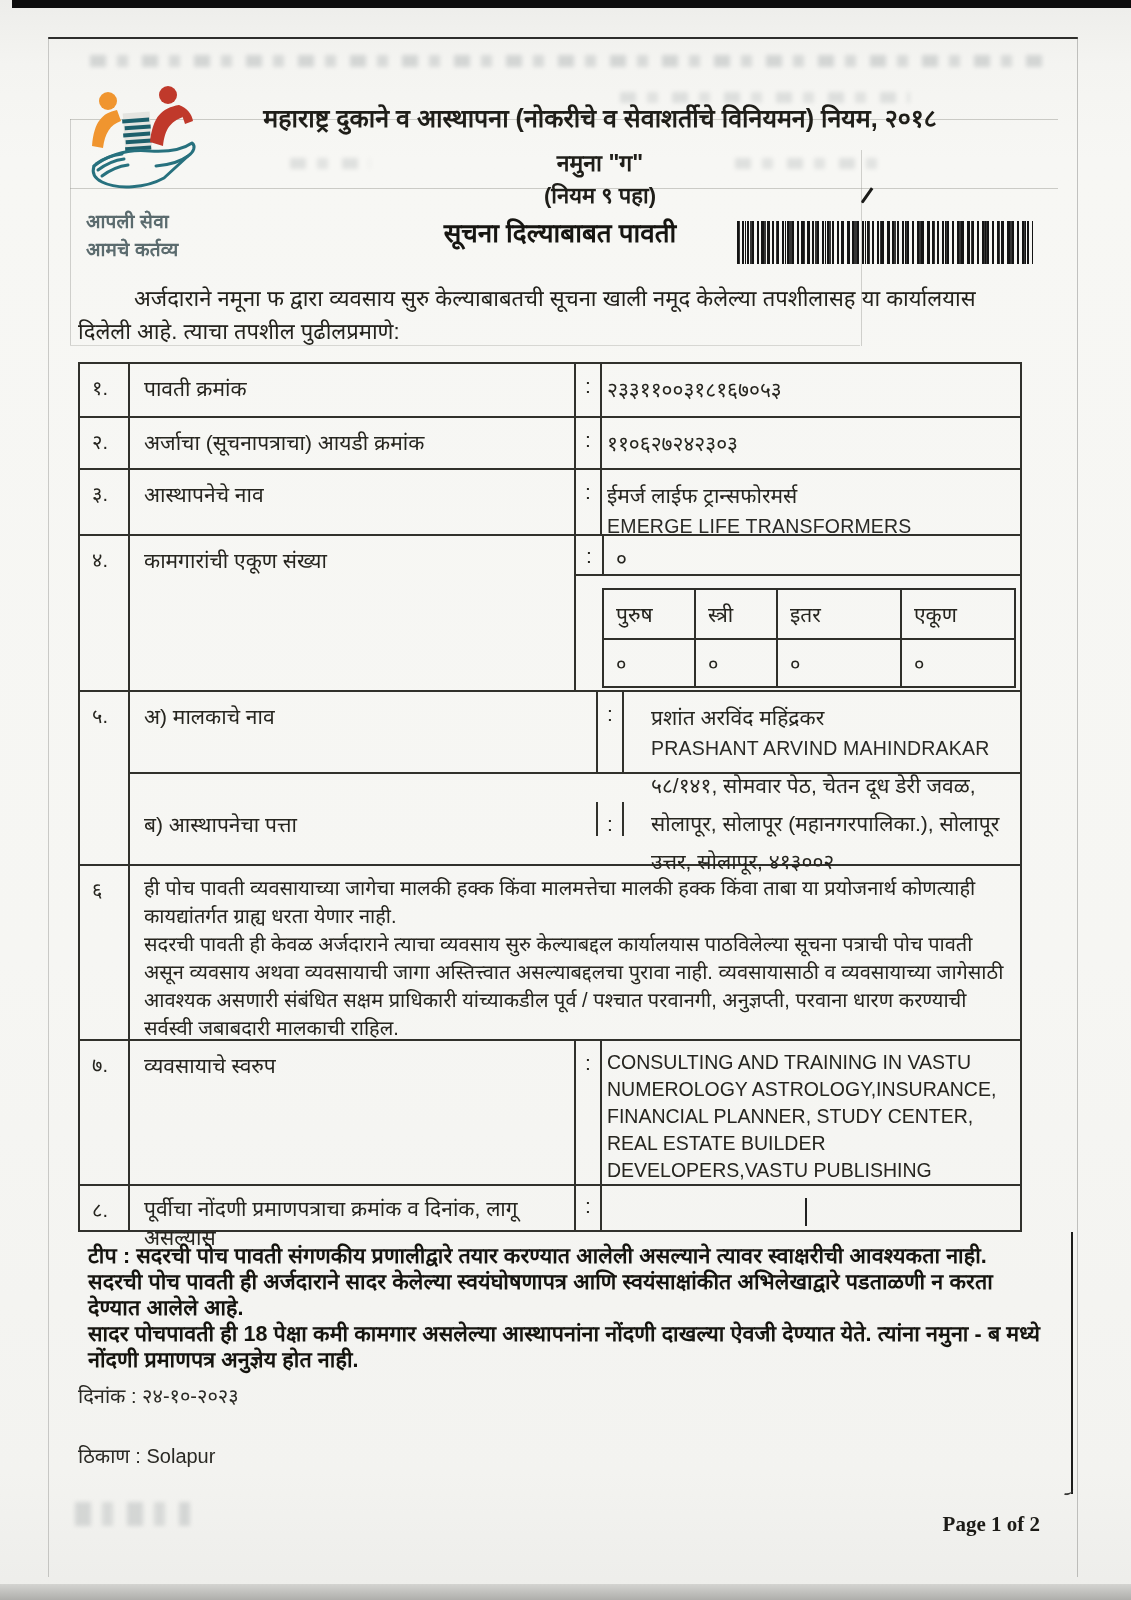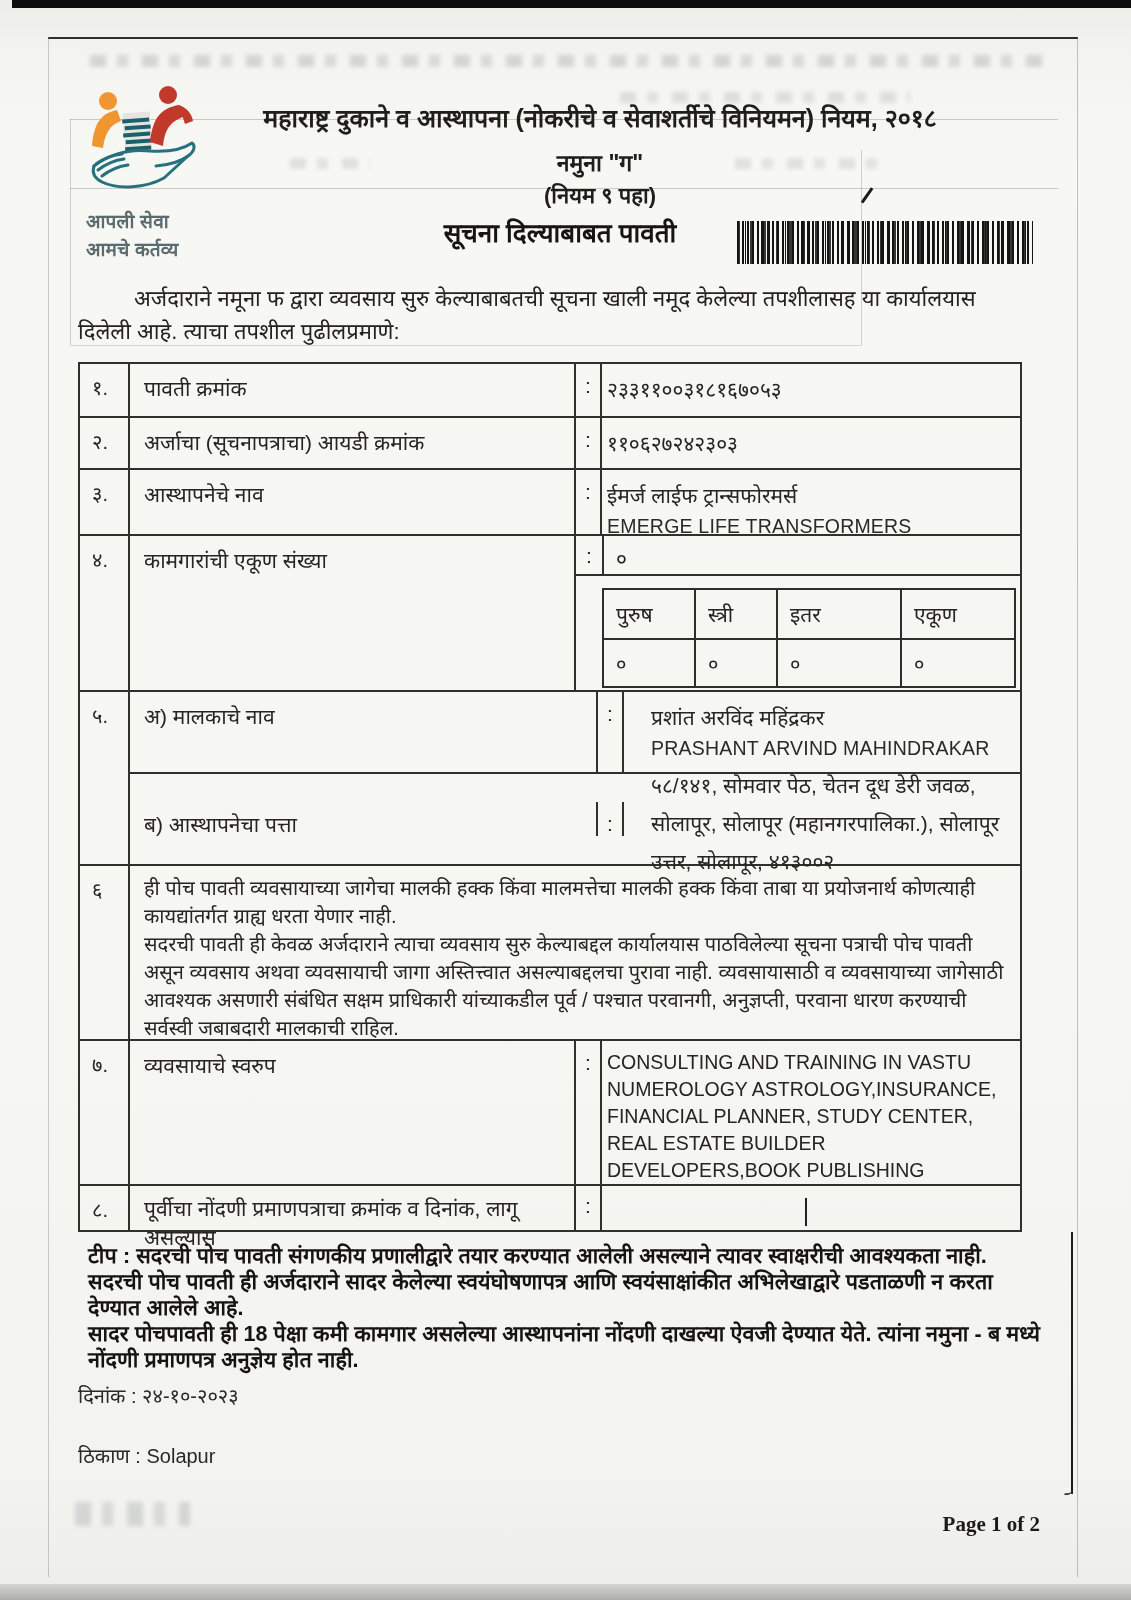--- a/index.html
+++ b/index.html
@@ -215,21 +215,21 @@
       <div class="c-merged">
         <p>ही पोच पावती व्यवसायाच्या जागेचा मालकी हक्क किंवा मालमत्तेचा मालकी हक्क किंवा ताबा या प्रयोजनार्थ कोणत्याही कायद्यांतर्गत ग्राह्य धरता येणार नाही.</p>
         <p>सदरची पावती ही केवळ अर्जदाराने त्याचा व्यवसाय सुरु केल्याबद्दल कार्यालयास पाठविलेल्या सूचना पत्राची पोच पावती असून व्यवसाय अथवा व्यवसायाची जागा अस्तित्त्वात असल्याबद्दलचा पुरावा नाही. व्यवसायासाठी व व्यवसायाच्या जागेसाठी आवश्यक असणारी संबंधित सक्षम प्राधिकारी यांच्याकडील पूर्व / पश्चात परवानगी, अनुज्ञप्ती, परवाना धारण करण्याची सर्वस्वी जबाबदारी मालकाची राहिल.</p>
       </div>
     </div>
 
     <div class="trow" style="height:145px;">
       <div class="c-sr">७.</div>
       <div class="c-label">व्यवसायाचे स्वरुप</div>
       <div class="c-colon">:</div>
-      <div class="c-value en" style="line-height:27px;padding-top:8px;font-size:19.5px;">CONSULTING AND TRAINING IN VASTU NUMEROLOGY ASTROLOGY,INSURANCE, FINANCIAL PLANNER, STUDY CENTER, REAL ESTATE BUILDER DEVELOPERS,BOOK PUBLISHING</div>
+      <div class="c-value en" style="line-height:27px;padding-top:8px;font-size:19.5px;">CONSULTING AND TRAINING IN VASTU NUMEROLOGY ASTROLOGY,INSURANCE, FINANCIAL PLANNER, STUDY CENTER, REAL ESTATE BUILDER DEVELOPERS,VASTU PUBLISHING</div>
     </div>
 
     <div class="trow" style="height:46px;">
       <div class="c-sr">८.</div>
       <div class="c-label" style="padding-top:8px;">पूर्वीचा नोंदणी प्रमाणपत्राचा क्रमांक व दिनांक, लागू असल्यास</div>
       <div class="c-colon" style="padding-top:8px;">:</div>
       <div class="c-value">
         <div class="pen-mark"></div>
       </div>
     </div>

